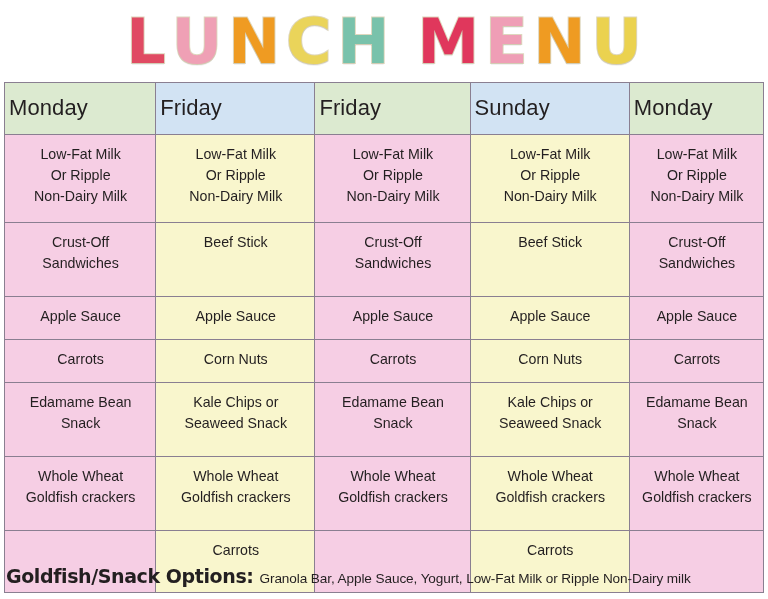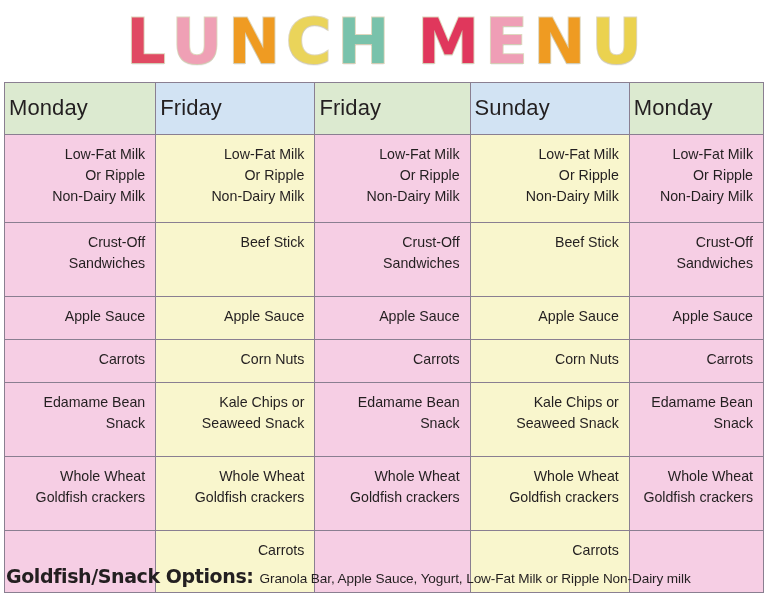--- a/index.html
+++ b/index.html
@@ -50,21 +50,21 @@
   
   .menu-table {
     border-collapse: collapse;
     table-layout: fixed;
     width: 760px;
     margin: 0 0 0 4px;
     border: 1px solid #8a7f91;
   }
   .menu-table th, .menu-table td {
     border: 1px solid #8a7f91;
-    text-align: right;
+    text-align: center;
     vertical-align: top;
     padding: 9px 10px 12px 11px;
     font-size: 14.2px;
     line-height: 1.47;
     font-weight: normal;
   }
   .menu-table th {
     text-align: left;
     vertical-align: middle;
     font-size: 22px;

